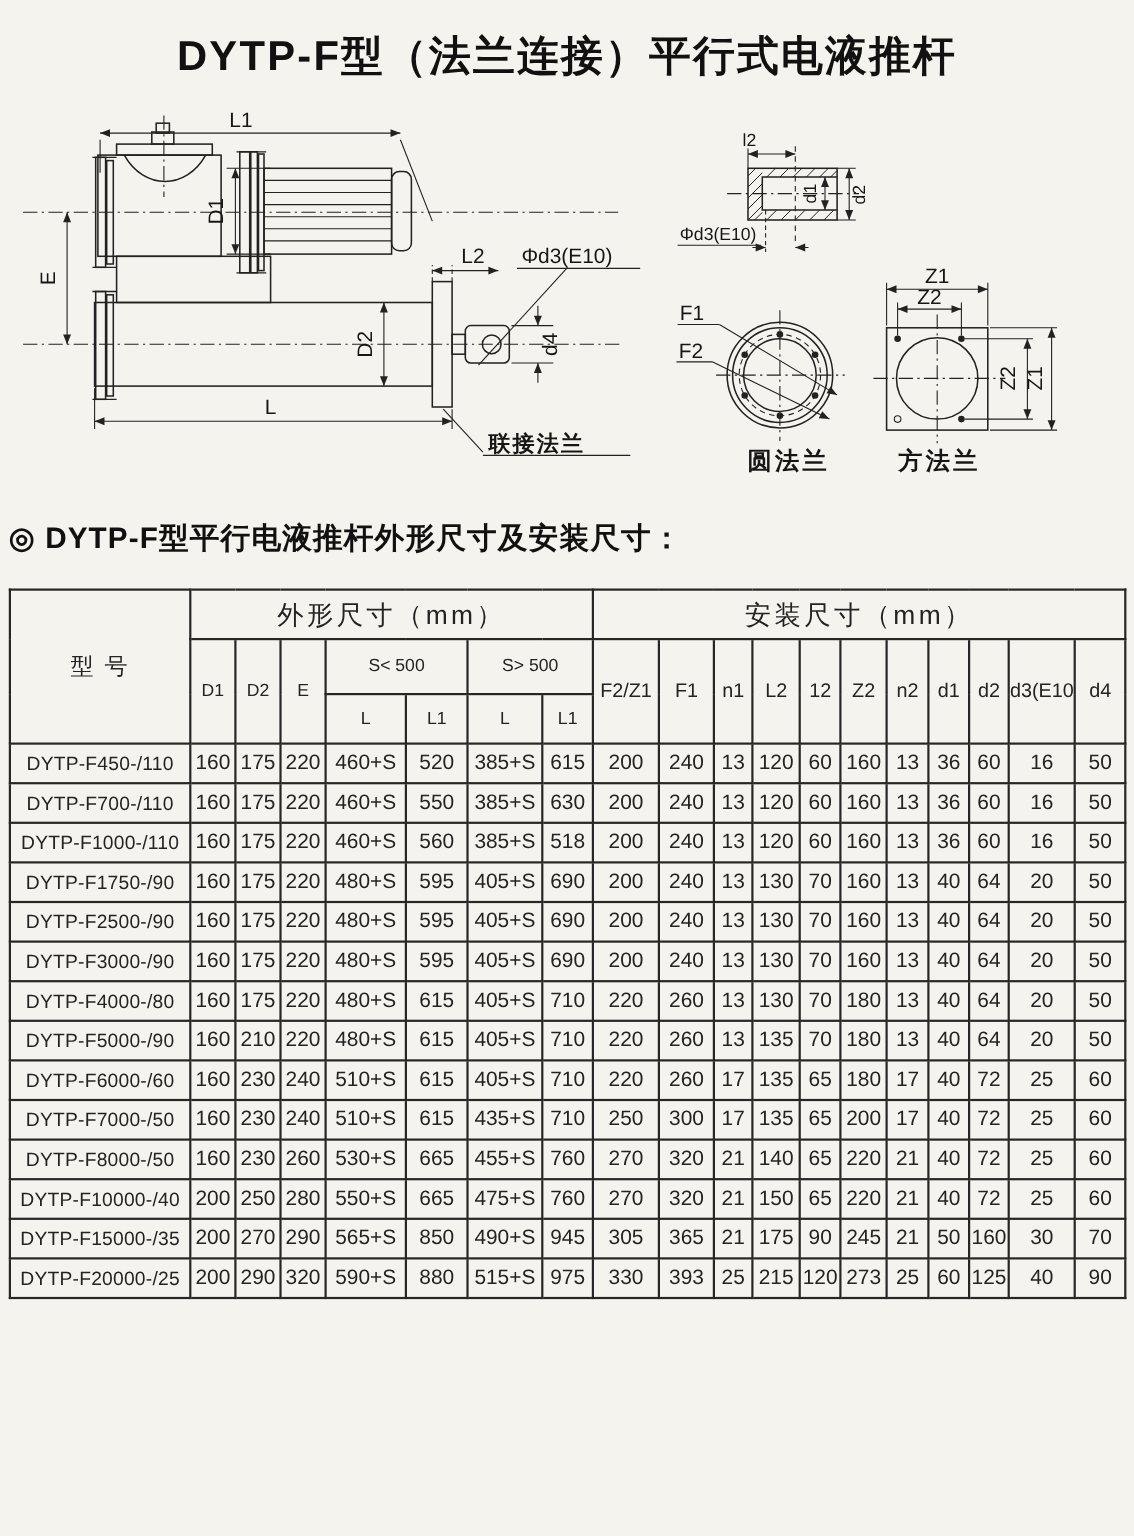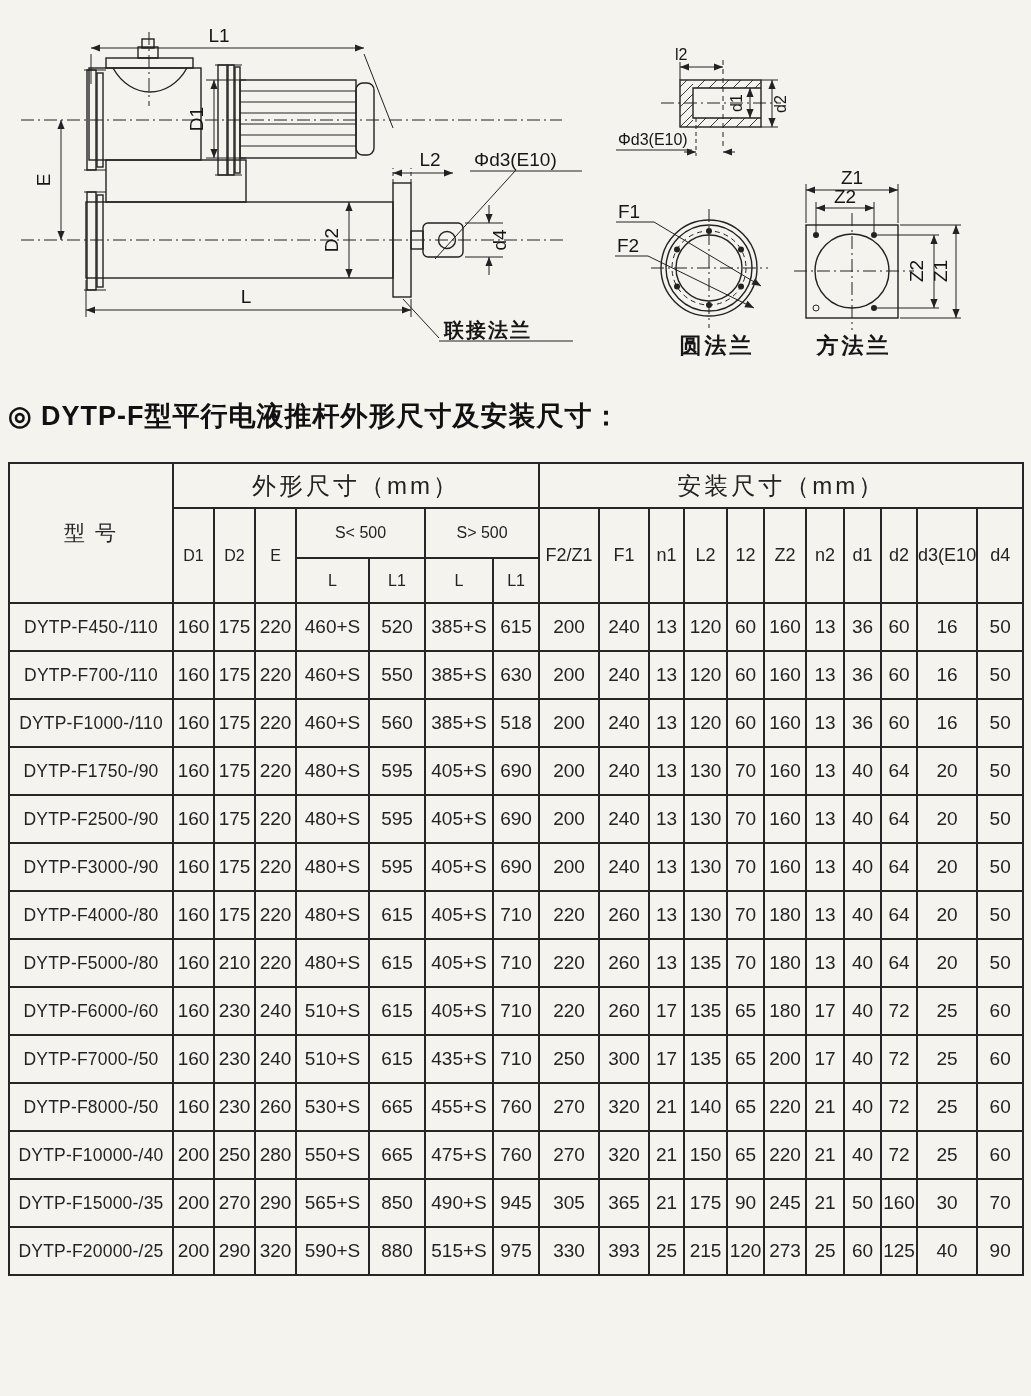--- a/index.html
+++ b/index.html
@@ -45,21 +45,21 @@
     vertical-align:middle;
     padding:0;
     font-weight:normal;
     color:#232323;
     overflow:hidden;
     white-space:nowrap;
   }
   thead tr.h1{height:45px;}
   thead tr.h2{height:50px;}
   thead tr.h3{height:45px;}
-  tbody tr{height:48px;}
+  tbody tr{height:36px;}
   th.group{font-size:24px;letter-spacing:3px;}
   th.model-h{font-size:21px;letter-spacing:2px;}
   th.dim-h{font-size:16px;}
   th.inst-h{font-size:18px;}
   td.model{
     text-align:left;
     padding-left:7px;
     font-size:17.5px;
     letter-spacing:0.2px;
   }
@@ -69,20 +69,21 @@
     margin:12px 0 0 2px;
     letter-spacing:2px;
     color:#1a1a1a;
   }
 </style>
 </head>
 <body>
 
 <div class="page">
 
+  <h1 class="doc-title">DYTP-F型（法兰连接）平行式电液推杆</h1>
 
   <div class="diagrams">
     <svg width="1019" height="364" viewBox="0 0 1019 364">
       <defs>
         <marker id="ar" viewBox="0 0 10 10" refX="9.5" refY="5" markerWidth="10" markerHeight="10" orient="auto-start-reverse">
           <path d="M0.5,1.4 L9.5,5 L0.5,8.6 Z" fill="#222"></path>
         </marker>
       </defs>
 
       <g fill="none" stroke="#222" stroke-width="1.4">
@@ -438,21 +439,21 @@
           <td class="num">130</td>
           <td class="num">70</td>
           <td class="num">180</td>
           <td class="num">13</td>
           <td class="num">40</td>
           <td class="num">64</td>
           <td class="num">20</td>
           <td class="num">50</td>
         </tr>
         <tr>
-          <td class="model">DYTP-F5000-/80</td>
+          <td class="model">DYTP-F5000-/90</td>
           <td class="num">160</td>
           <td class="num">210</td>
           <td class="num">220</td>
           <td class="num">480+S</td>
           <td class="num">615</td>
           <td class="num">405+S</td>
           <td class="num">710</td>
           <td class="num">220</td>
           <td class="num">260</td>
           <td class="num">13</td>

